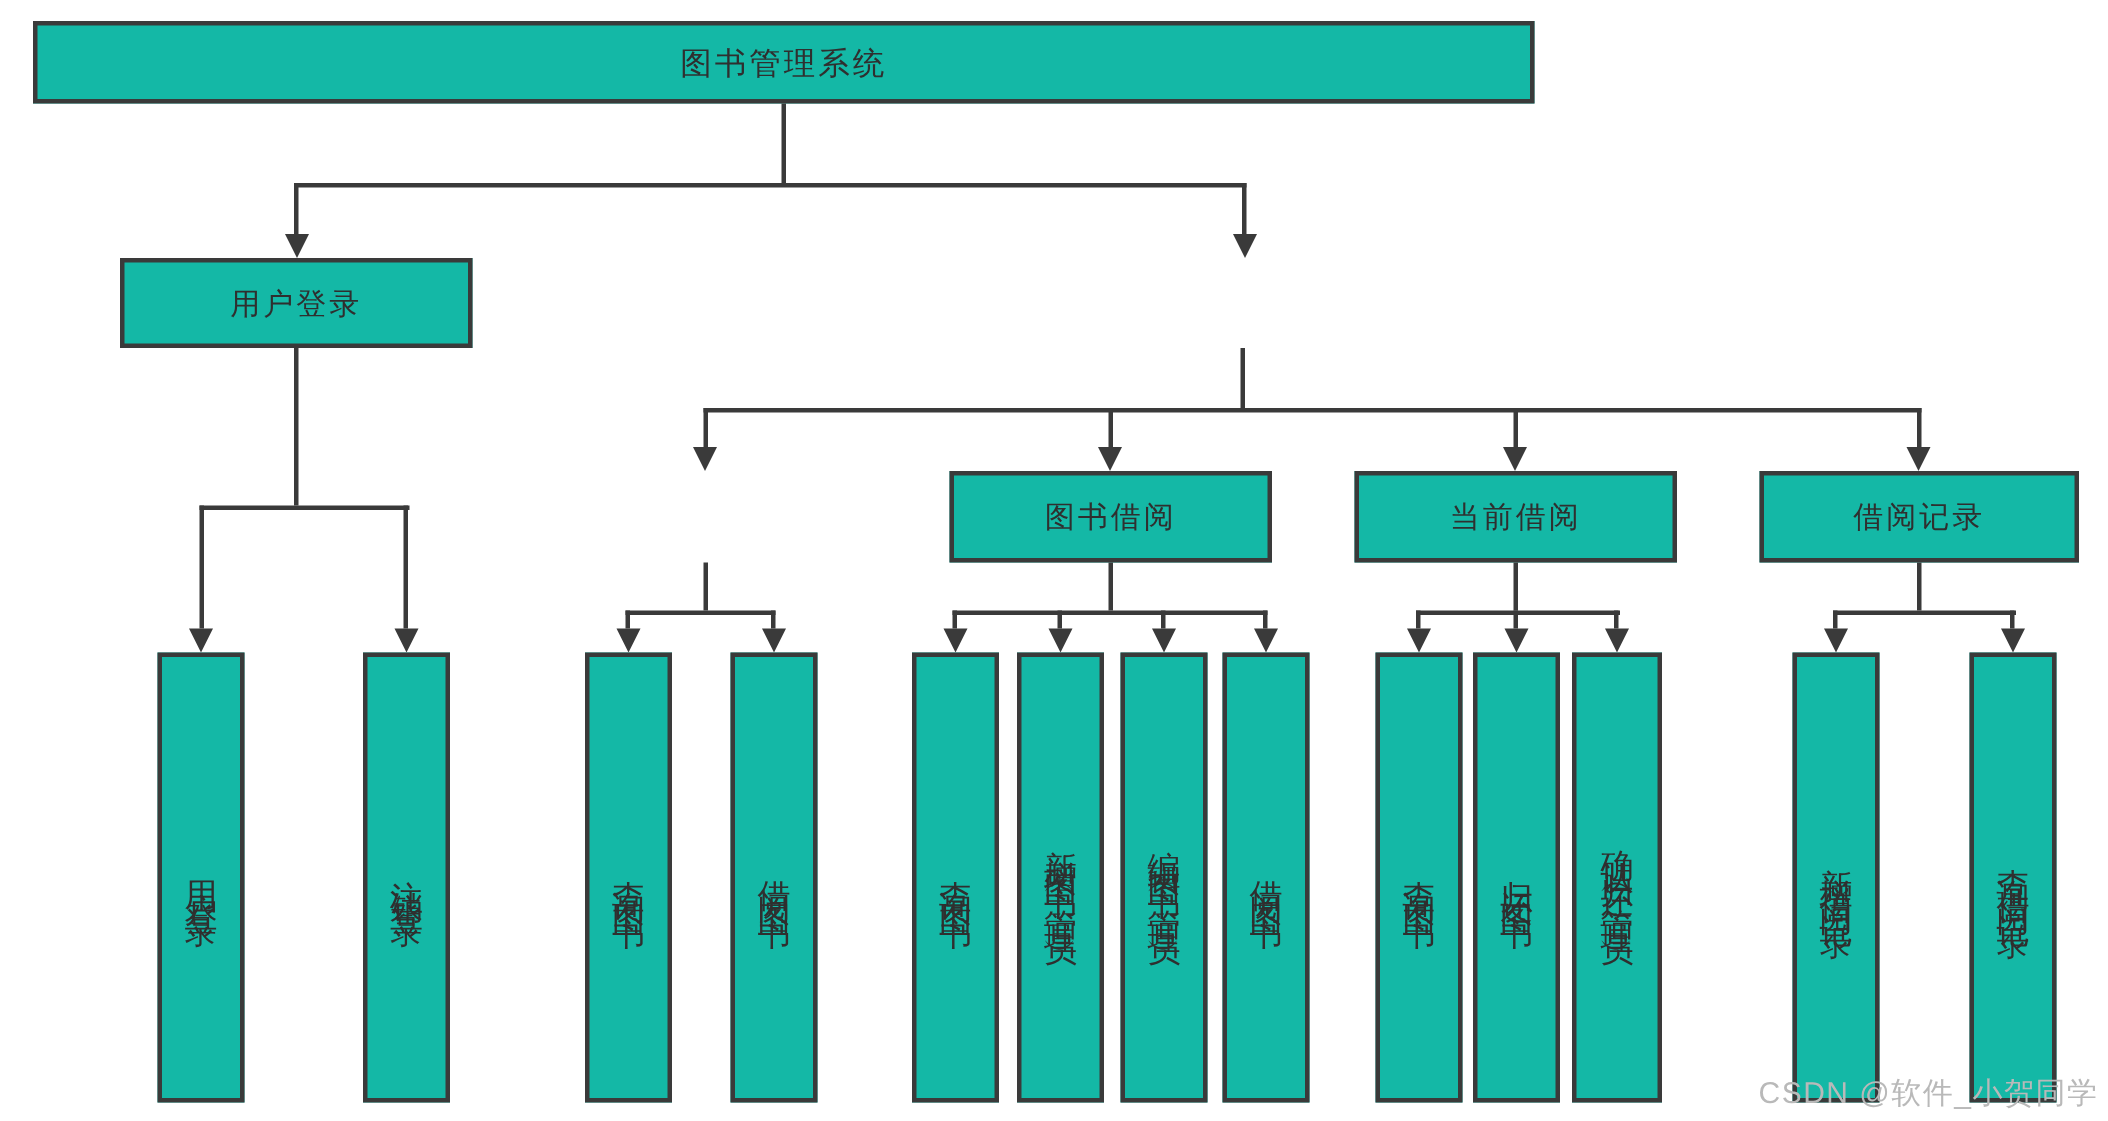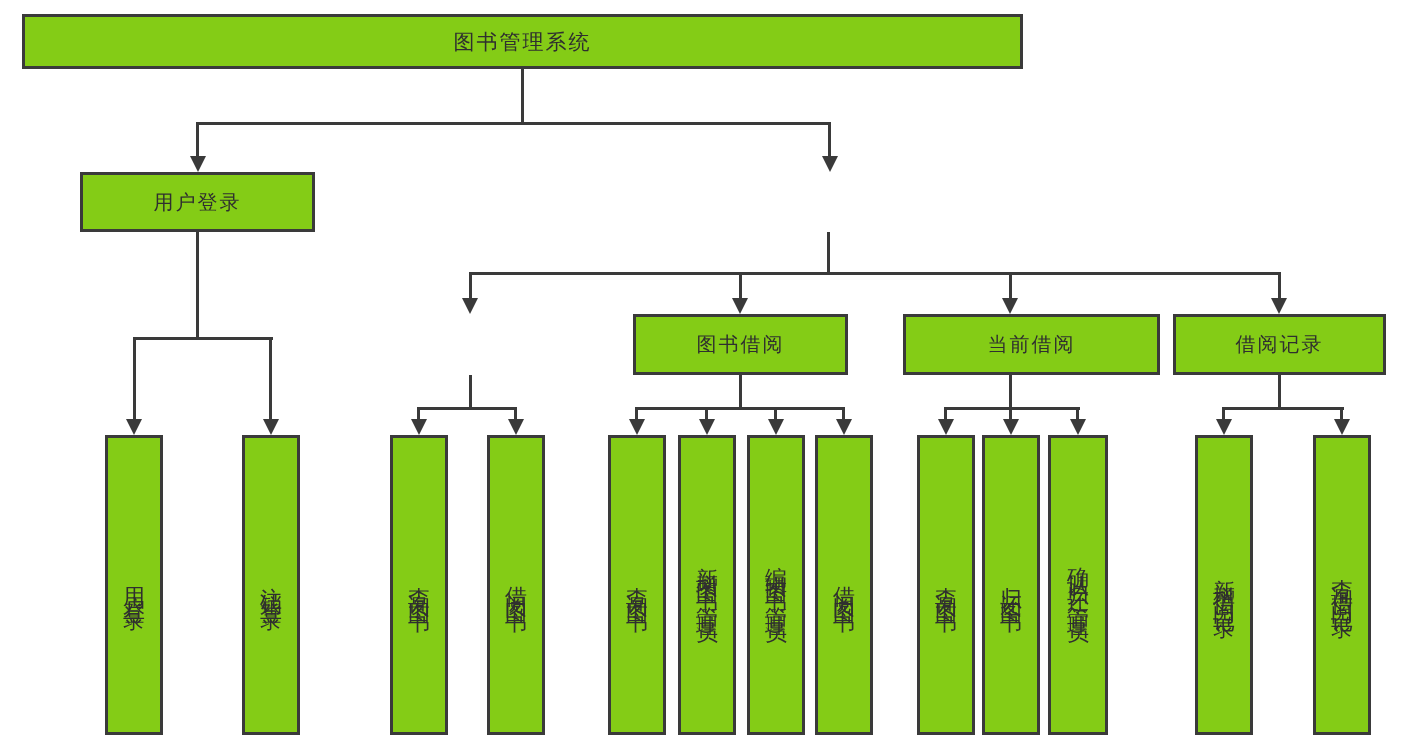--- a/index.html
+++ b/index.html
@@ -15,21 +15,21 @@
     height:747px;
     background:var(--background);
     font-family:"Liberation Sans","DejaVu Sans",sans-serif;
     color:var(--text);
     overflow:hidden;
   }
   .node{
     position:absolute;
     box-sizing:border-box;
     border:3px solid var(--line);
-    background:#84cc16;
+    background:#14b8a6;
     display:flex;
     align-items:center;
     justify-content:center;
     text-align:center;
   }
   .h-node{font-size:20px;letter-spacing:2px;}
   .root-node{font-size:21px;letter-spacing:2px;}
   .leaf .vtxt{
     writing-mode:vertical-rl;
     text-orientation:mixed;
@@ -92,21 +92,21 @@
   <div class="vline" style="left:739px;top:272px;height:26px;"></div>
   <div class="ah" style="left:732px;top:298px;"></div>
   <div class="vline" style="left:1009px;top:272px;height:26px;"></div>
   <div class="ah" style="left:1002px;top:298px;"></div>
   <div class="vline" style="left:1278px;top:272px;height:26px;"></div>
   <div class="ah" style="left:1271px;top:298px;"></div>
 
   <div class="node h-node" style="left:633px;top:314px;width:215px;height:61px;">
     <span>图书借阅</span>
   </div>
-  <div class="node h-node" style="left:903px;top:314px;width:257px;height:61px;">
+  <div class="node h-node" style="left:903px;top:314px;width:215px;height:61px;">
     <span>当前借阅</span>
   </div>
   <div class="node h-node" style="left:1173px;top:314px;width:213px;height:61px;">
     <span>借阅记录</span>
   </div>
 
   <div class="vline" style="left:469px;top:375px;height:32px;"></div>
   <div class="hline" style="left:417px;top:407px;width:100px;"></div>
   <div class="vline" style="left:417px;top:407px;height:12px;"></div>
   <div class="ah" style="left:411px;top:419px;"></div>
@@ -177,14 +177,15 @@
     <span class="vtxt">确认归还（管理员）</span>
   </div>
 
   <div class="node leaf" style="left:1195px;top:435px;width:58px;height:300px;">
     <span class="vtxt">新增借阅记录</span>
   </div>
   <div class="node leaf" style="left:1313px;top:435px;width:58px;height:300px;">
     <span class="vtxt">查询借阅记录</span>
   </div>
 
+  <div class="watermark">CSDN @软件_小贺同学</div>
 
 </div>
 
 </body></html>

